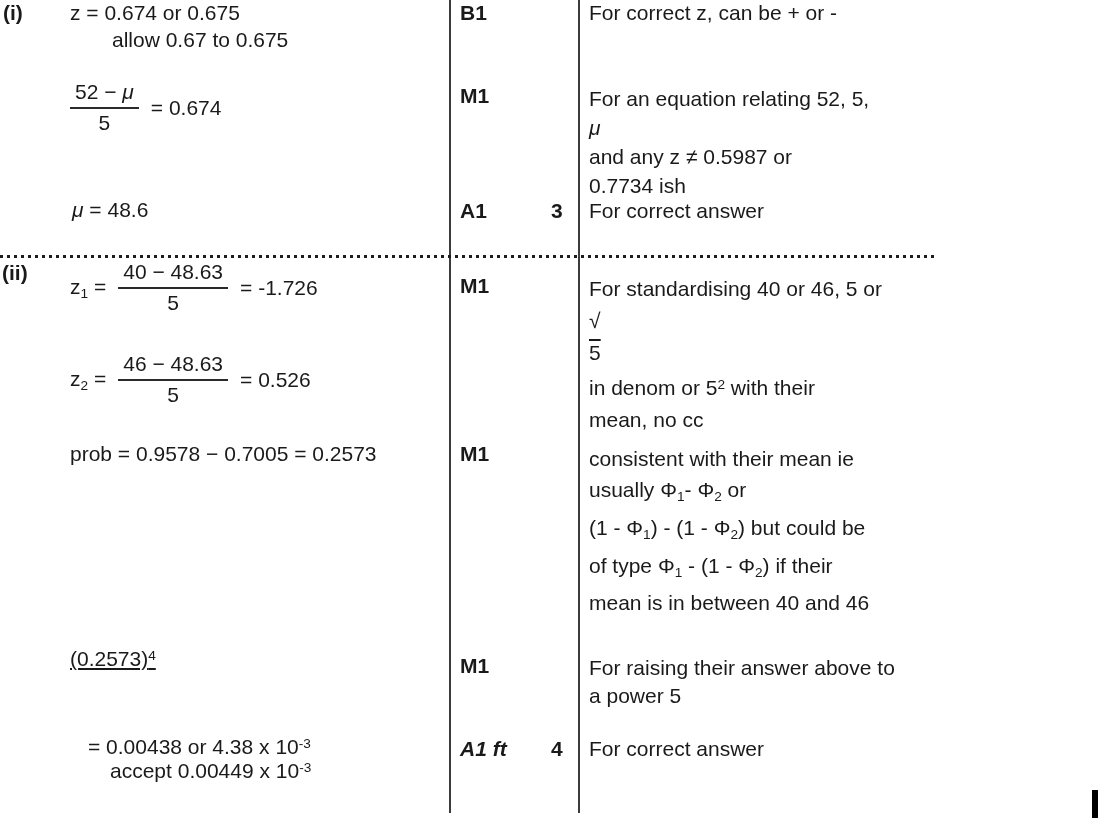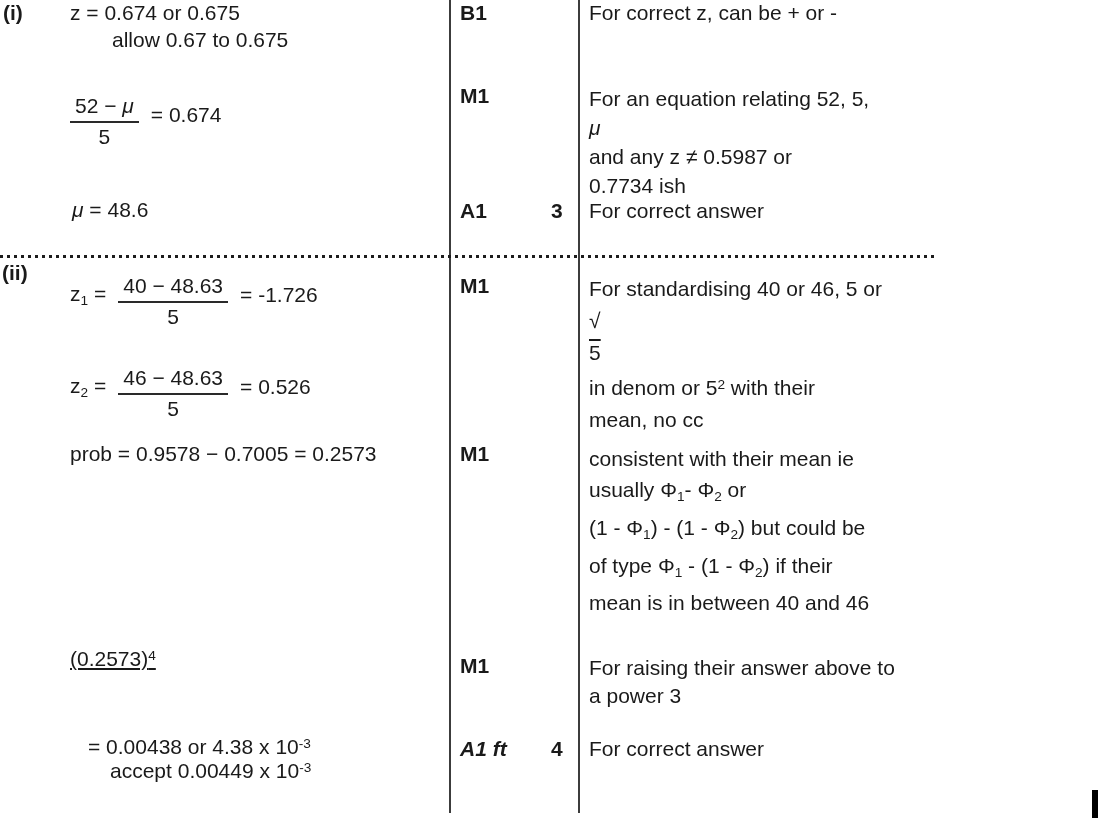--- a/index.html
+++ b/index.html
@@ -15,21 +15,21 @@
   sub{font-size:0.65em;vertical-align:-0.28em;}
   sup{font-size:0.65em;vertical-align:0.45em;}
   .over{text-decoration:overline;}
   
   #divider-marks{position:absolute;left:449px;top:0;width:2px;height:813px;background:#3c3c3c;}
   #divider-guidance{position:absolute;left:578px;top:0;width:2px;height:813px;background:#3c3c3c;}
   #dotted-sep{position:absolute;left:0;top:255px;width:937px;height:3px;
     background:repeating-linear-gradient(90deg,#1c1c1c 0 3px,transparent 3px 7px);}
   
   .eq-row{display:flex;align-items:center;gap:12px;}
-  .frac{display:inline-flex;flex-direction:column;align-items:center;text-align:center;margin-top:14px;}
+  .frac{display:inline-flex;flex-direction:column;align-items:center;text-align:center;}
   .frac .num{padding:0 5px 3px;border-bottom:2px solid #2a2a2a;}
   .frac .den{padding-top:2px;}
   
   #pi-label{left:3px;top:1px;}
   #pi-ans1{left:70px;top:1px;}
   #pi-ans2{left:112px;top:28px;}
   #pi-eq{left:70px;top:80px;}
   #pi-mu{left:72px;top:198px;}
   #pi-b1{left:460px;top:1px;}
   #pi-m1{left:460px;top:84px;}
@@ -133,18 +133,18 @@
   </div>
   <div class="abs block" id="pii-d2">
     <span>consistent with their mean ie</span>
     <span>usually Φ<sub>1</sub>- Φ<sub>2</sub> or</span>
     <span>(1 - Φ<sub>1</sub>) - (1 - Φ<sub>2</sub>) but could be</span>
     <span>of type Φ<sub>1</sub> - (1 - Φ<sub>2</sub>) if their</span>
     <span>mean is in between 40 and 46</span>
   </div>
   <div class="abs block" id="pii-d3">
     <span>For raising their answer above to</span>
-    <span>a power 3</span>
+    <span>a power 5</span>
   </div>
   <div class="abs" id="pii-d4">For correct answer</div>
 
   <div id="caret"></div>
 </div>
 
 </body></html>

